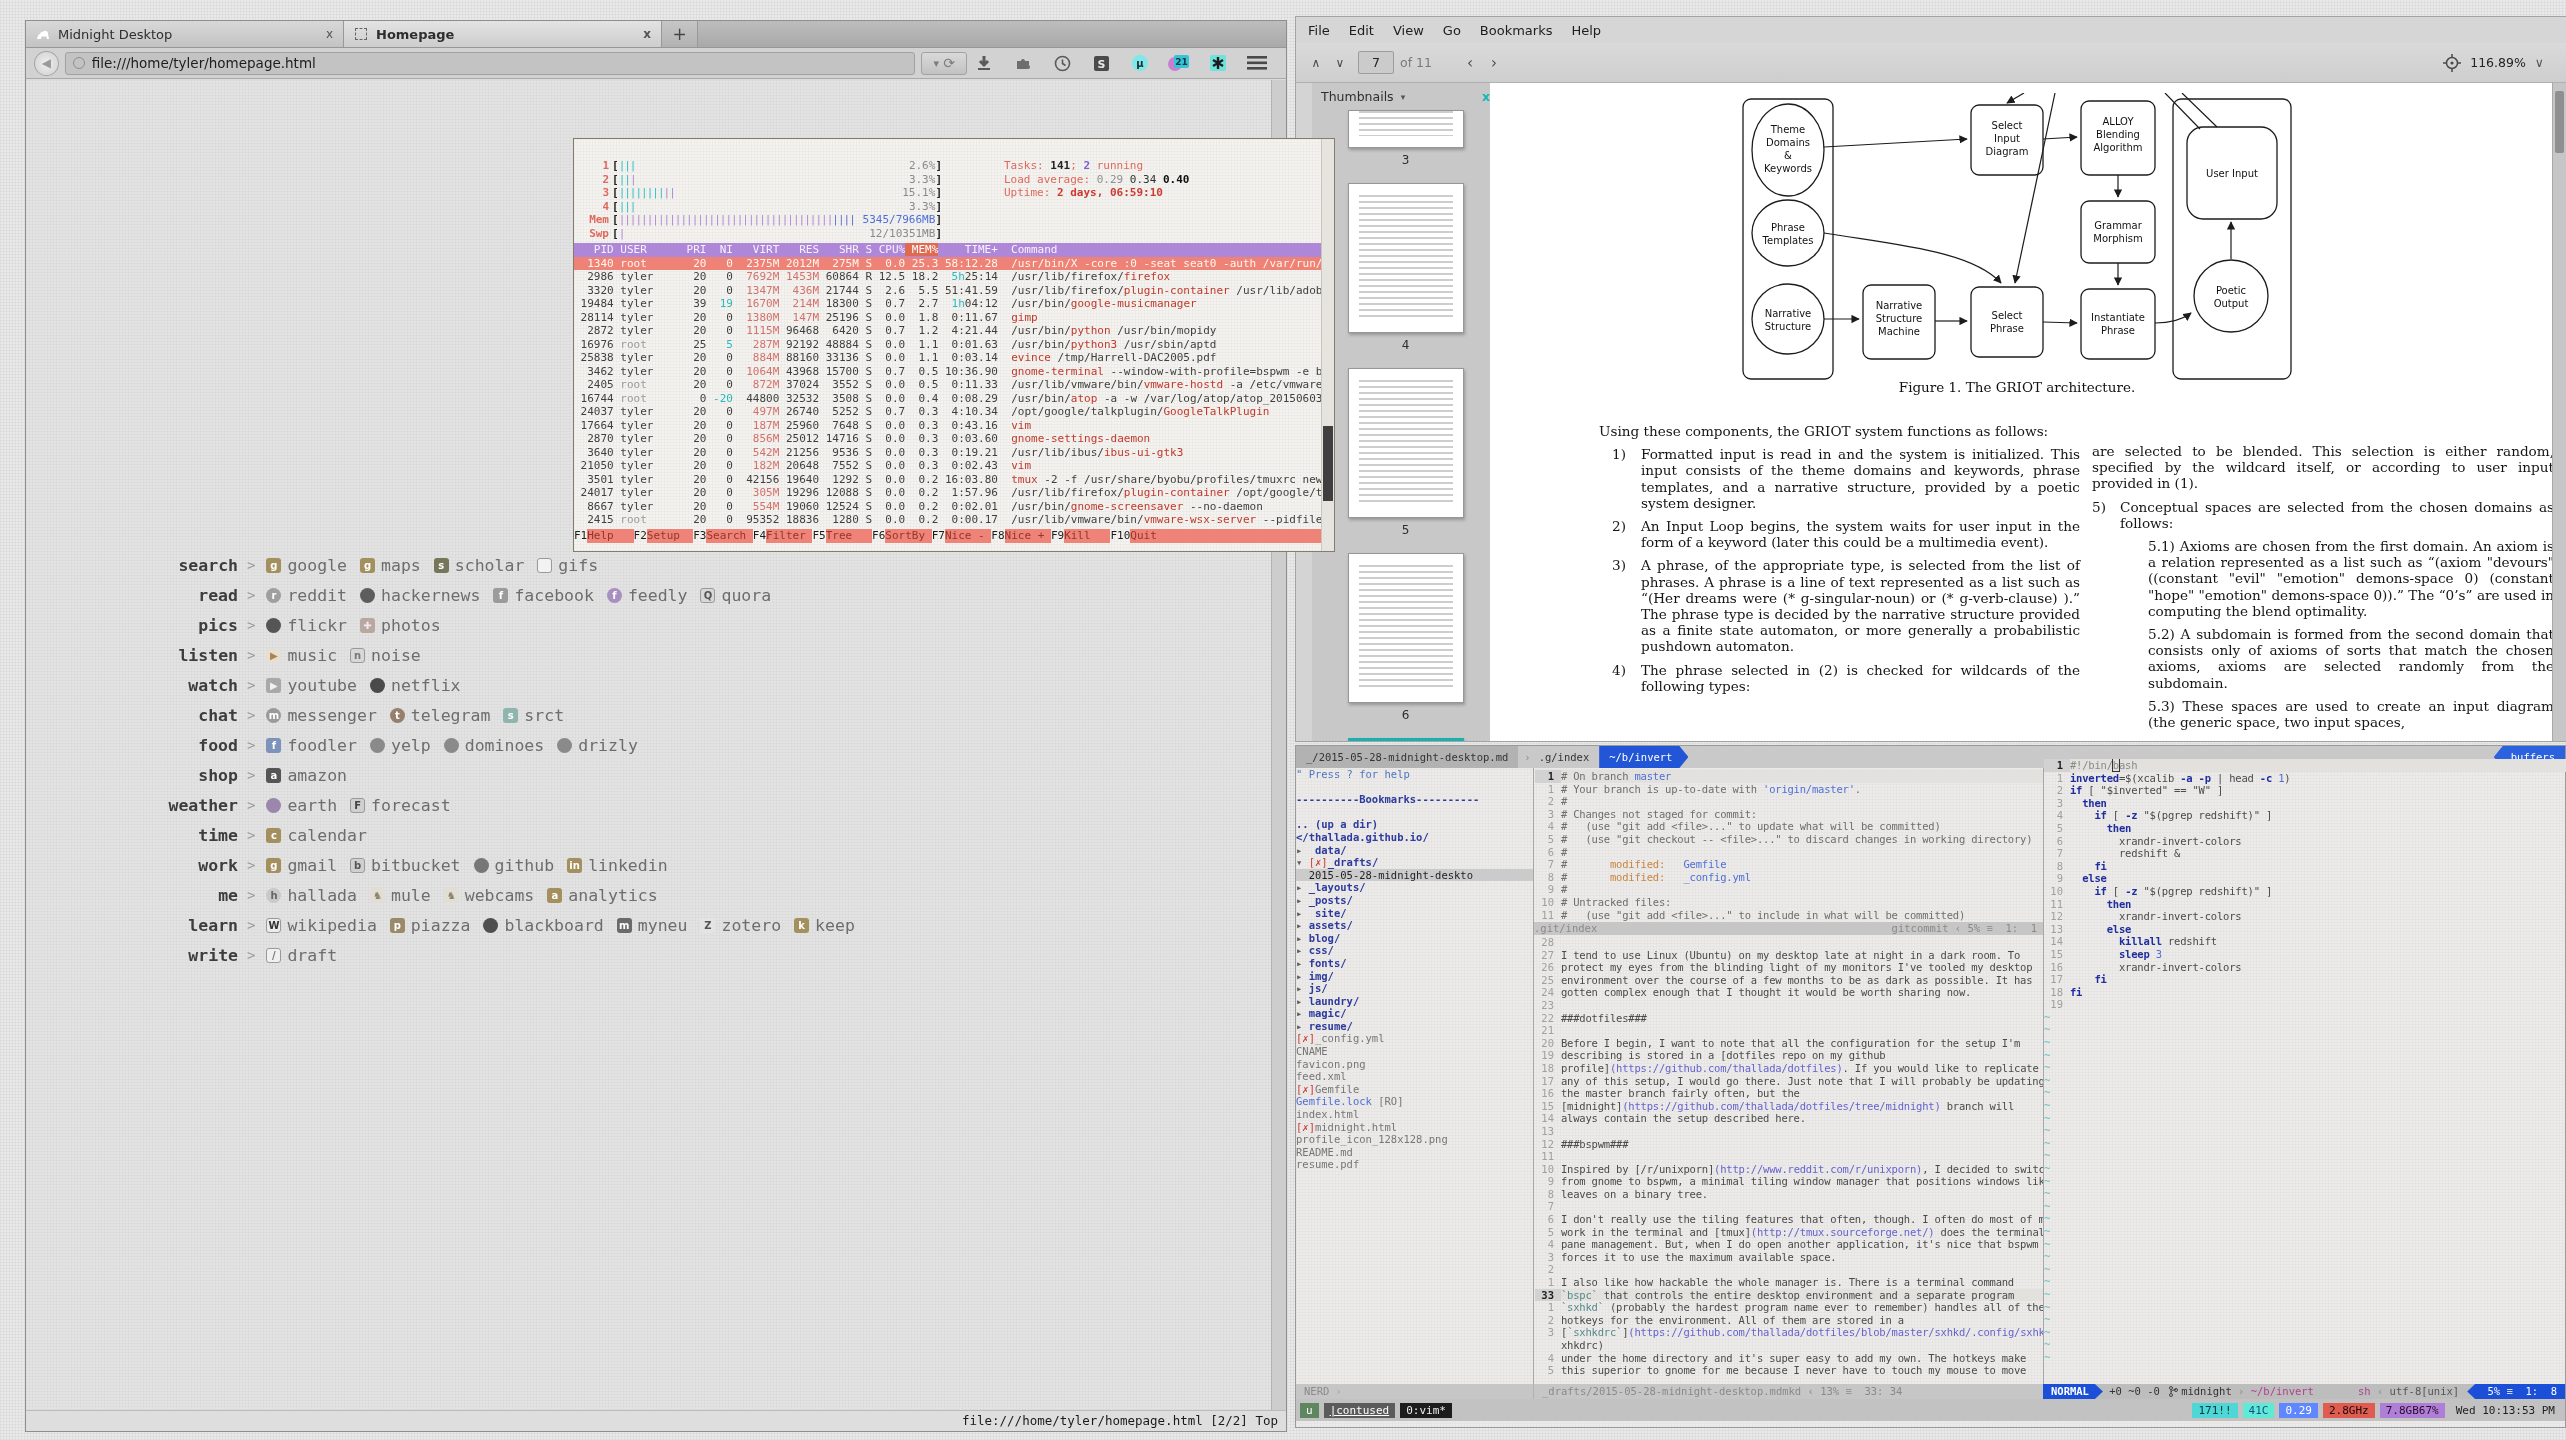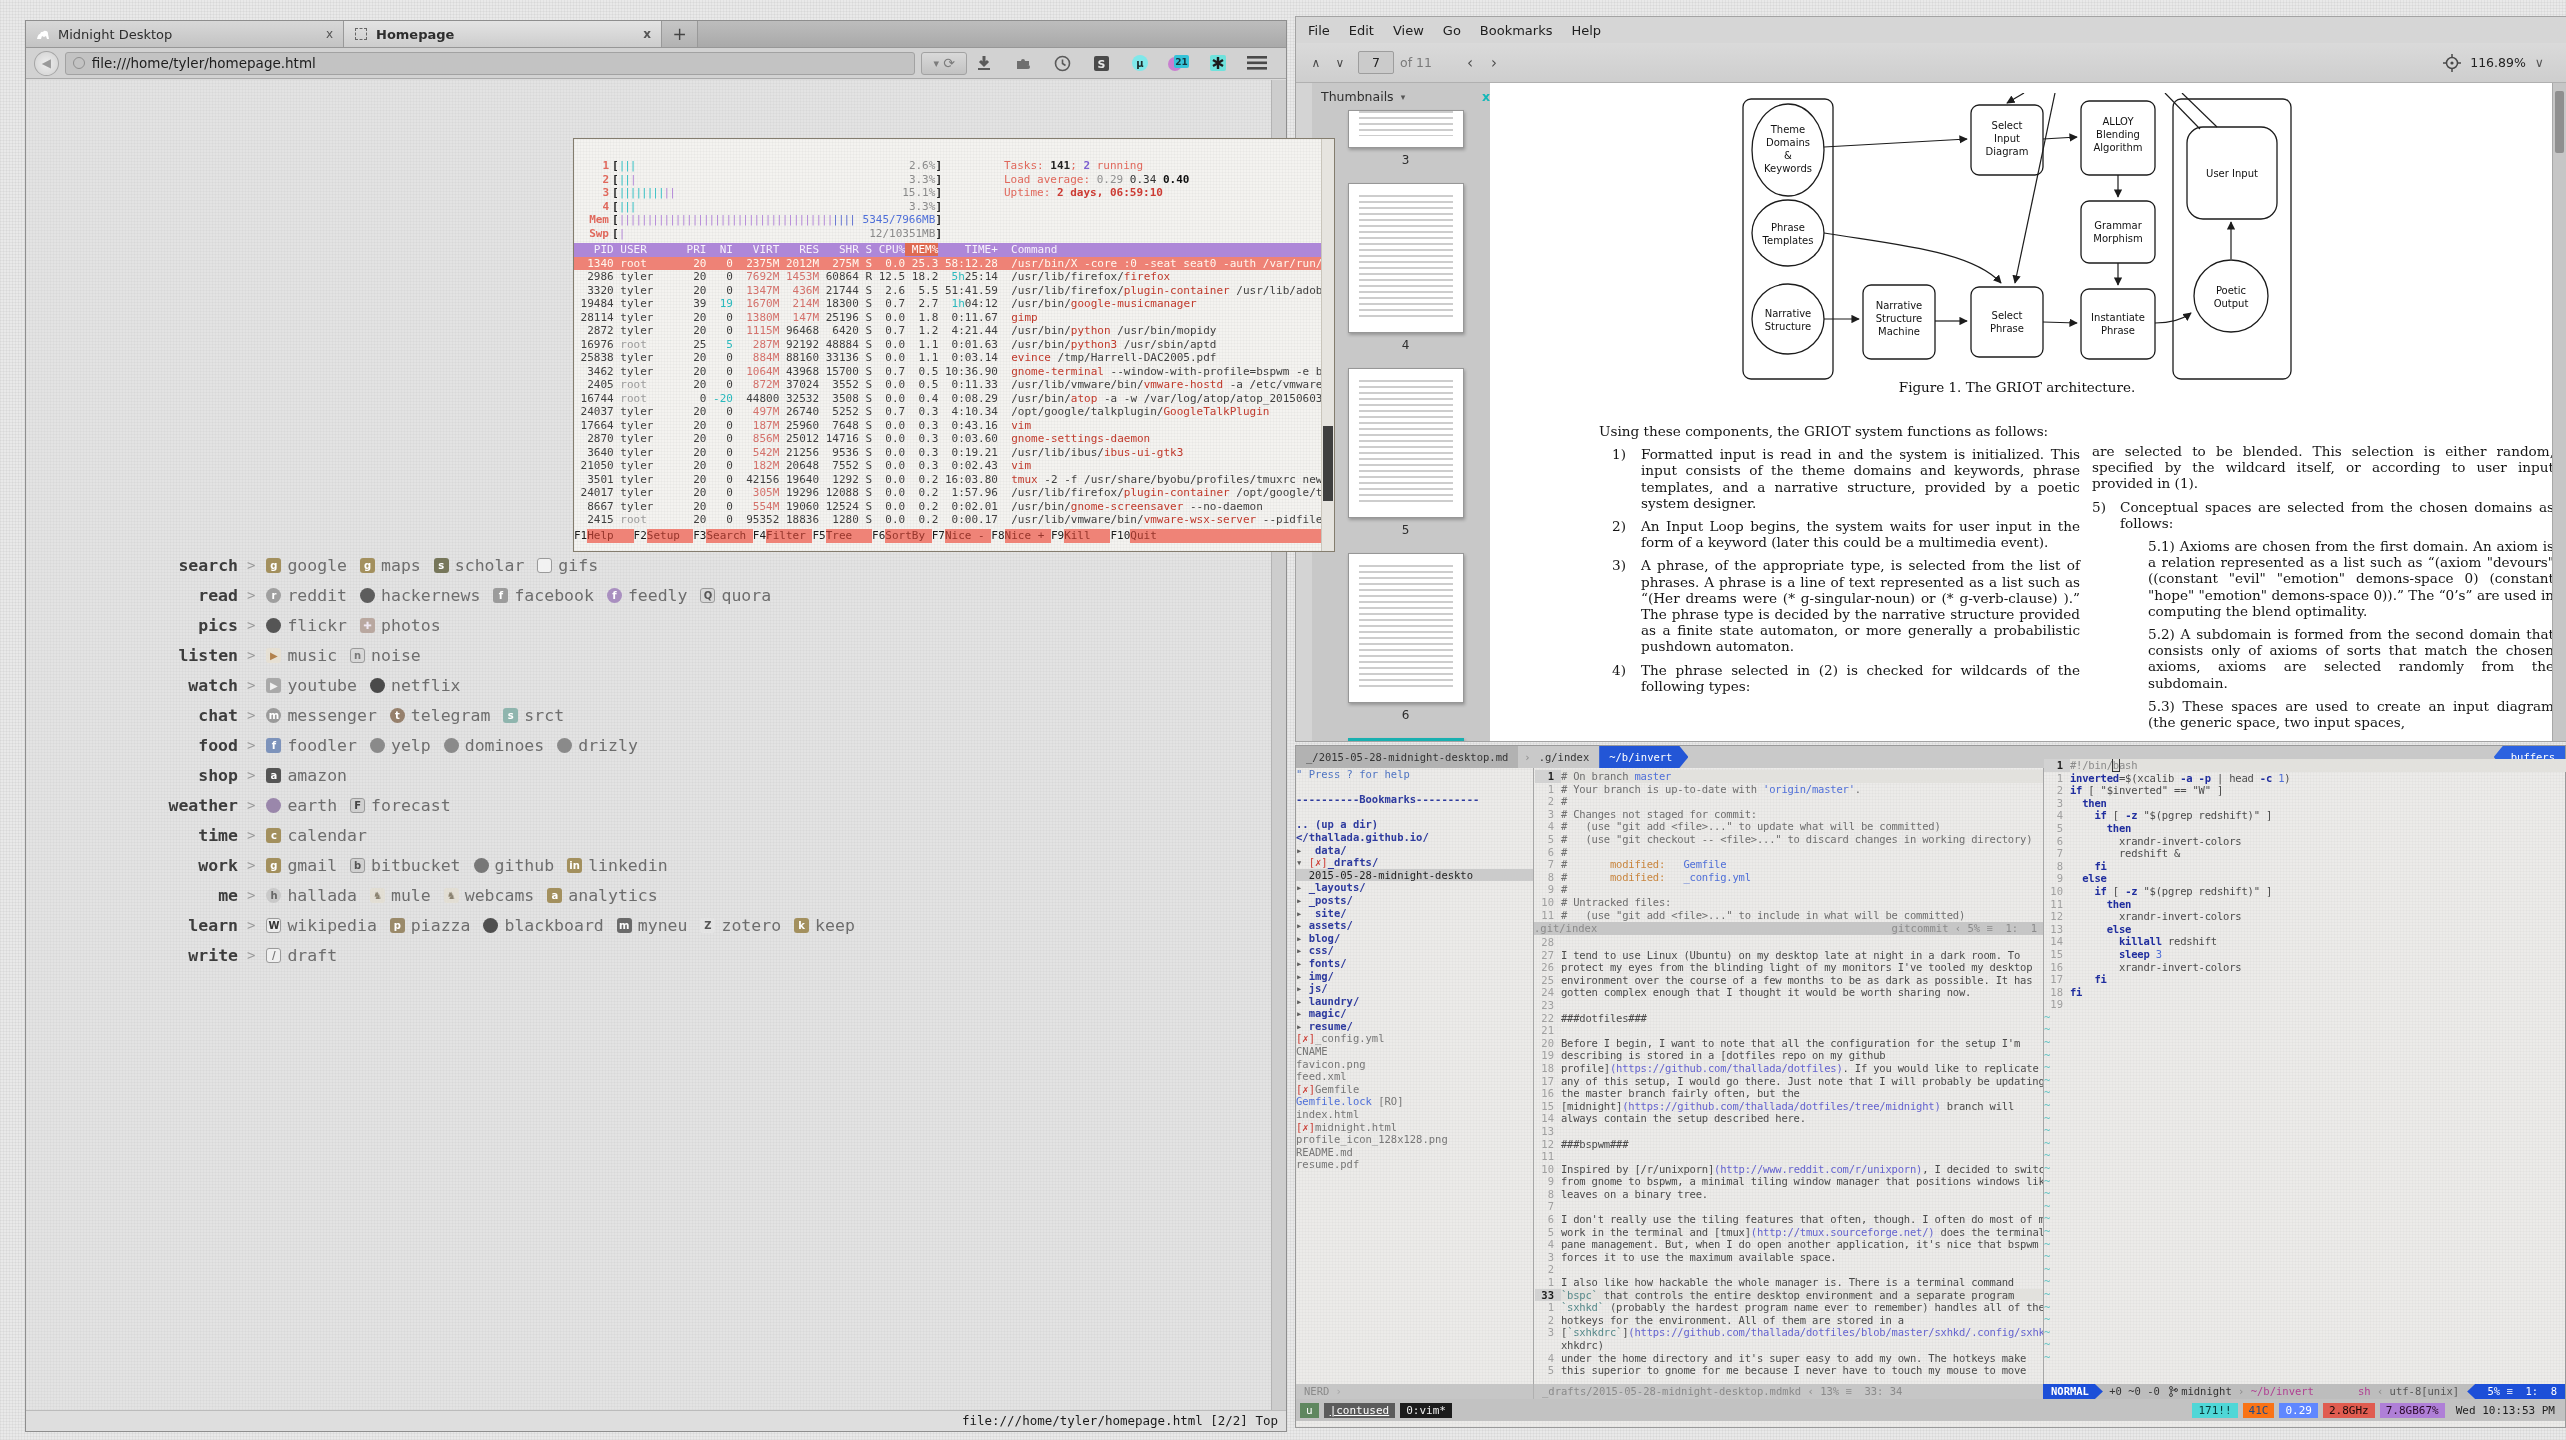--- a/index.html
+++ b/index.html
@@ -676,21 +676,21 @@
         <span style="width:8px"></span>
         <span class="air-blue"> 5% ≡  1:  8</span>
       </div>
     </div>
     <div id="byobu">
         <span class="bseg" style="background: rgb(95, 135, 95); color: rgb(255, 255, 255);">u</span>
         <span class="bseg" style="background: rgb(91, 91, 91); color: rgb(255, 255, 255); text-decoration: underline;">|contused</span>
         <span class="bseg" style="background: rgb(28, 28, 28); color: rgb(238, 238, 238);">0:vim*</span>
         <div class="right">
           <span class="bseg" style="background: rgb(79, 215, 215); color: rgb(8, 57, 57);">171!!</span>
-          <span class="bseg" style="background: #f97316; color: rgb(26, 74, 138);">41C</span>
+          <span class="bseg" style="background: #5eead4; color: rgb(26, 74, 138);">41C</span>
           <span class="bseg" style="background: rgb(95, 135, 255); color: rgb(255, 255, 255);">0.29</span>
           <span class="bseg" style="background: rgb(224, 92, 80); color: rgb(26, 10, 10);">2.8GHz</span>
           <span class="bseg" style="background: rgb(175, 127, 215); color: rgb(42, 10, 42);">7.8GB67%</span>
           <span class="bseg" style="color: rgb(30, 30, 30);">Wed 10:13:53 PM</span>
         </div>
       </div>
   </div>
 
   <div id="htop" class="win">
     <div id="meters">

